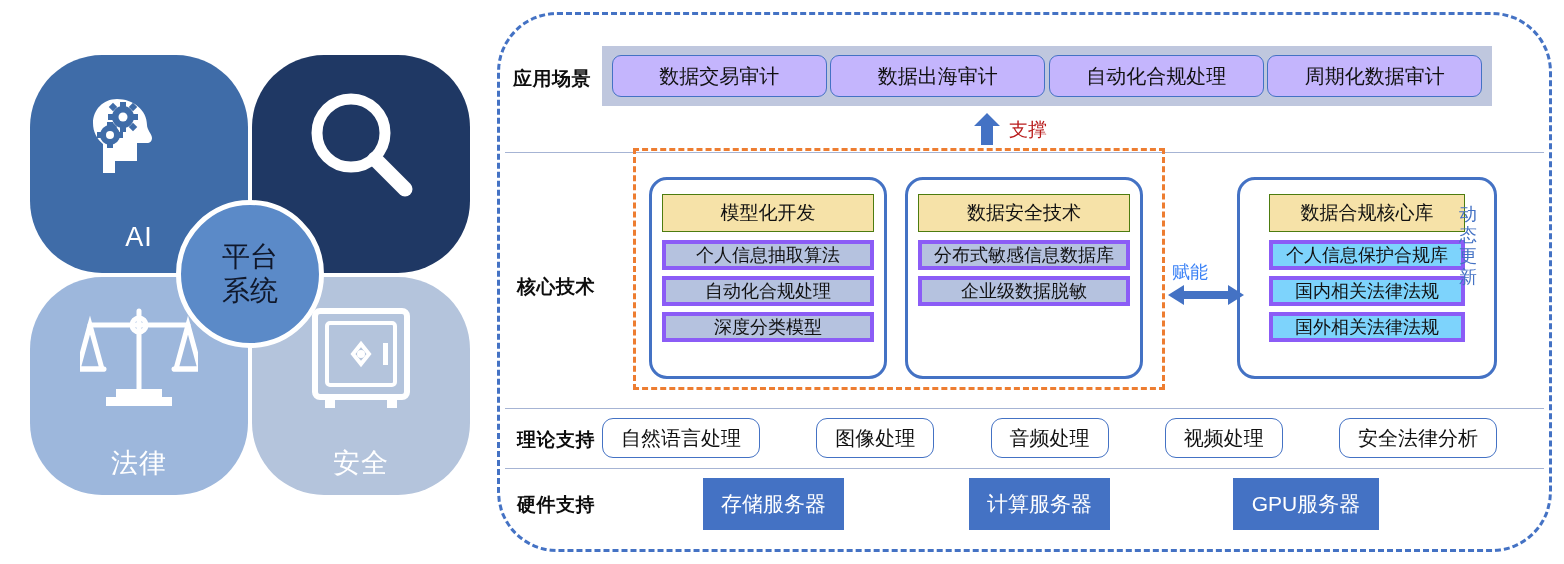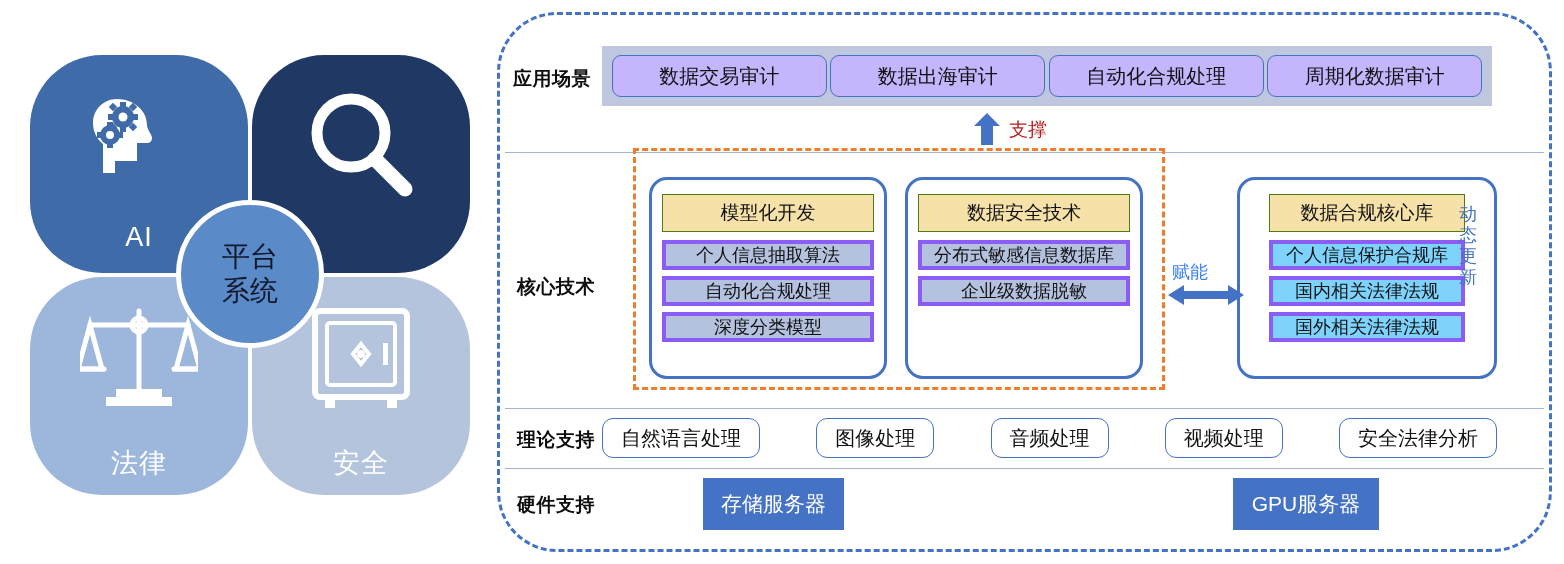--- a/index.html
+++ b/index.html
@@ -283,17 +283,18 @@
     <div id="theory-row">
       <div class="theory-box">自然语言处理</div>
       <div class="theory-box">图像处理</div>
       <div class="theory-box">音频处理</div>
       <div class="theory-box">视频处理</div>
       <div class="theory-box">安全法律分析</div>
     </div>
 
     <div id="hardware-row">
       <div class="hw-box" id="hw-1">存储服务器</div>
+      <div class="hw-box" id="hw-2">计算服务器</div>
       <div class="hw-box" id="hw-3">GPU服务器</div>
     </div>
 
   </div>
 </div>
 
 </body></html>

